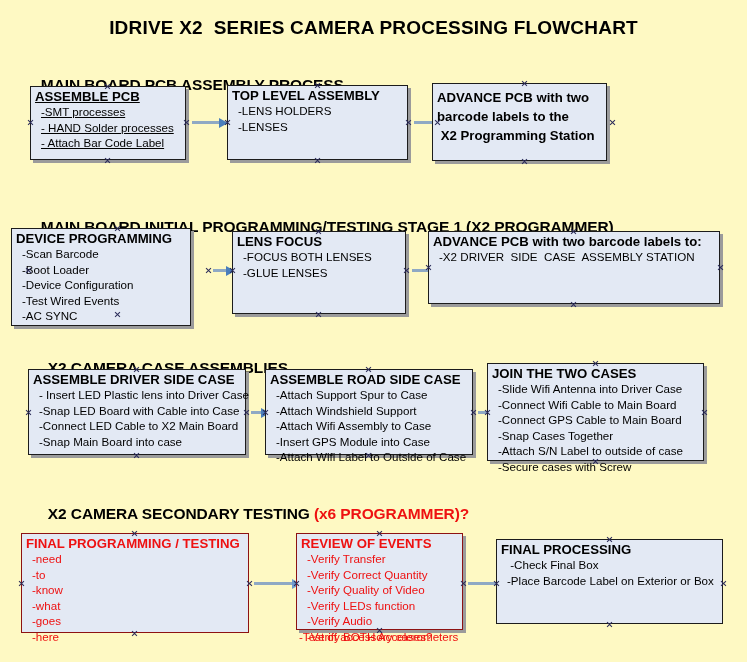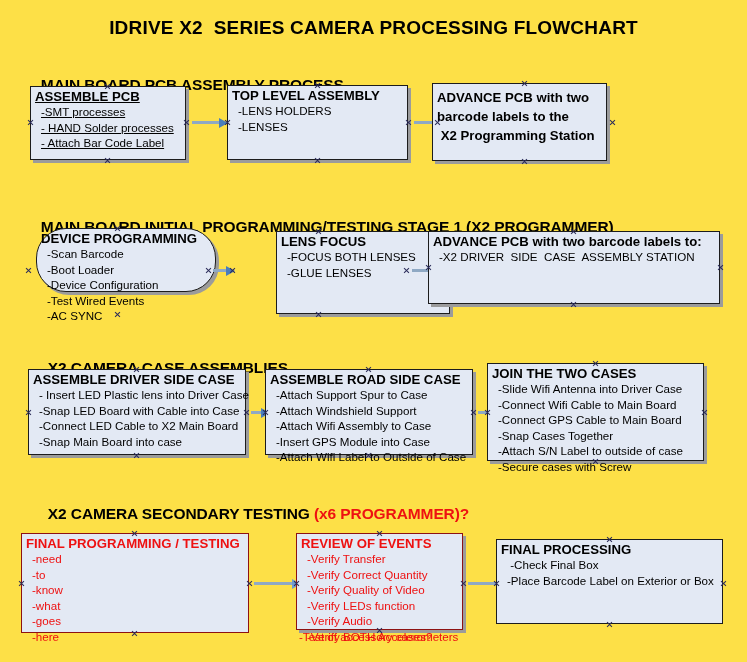--- a/index.html
+++ b/index.html
@@ -9,21 +9,21 @@
     background: #ffffff;
   }
   body {
     font-family: "Liberation Sans", sans-serif;
     color: #000000;
   }
   #canvas {
     position: relative;
     width: 747px;
     height: 662px;
-    background: #fde047;
+    background: #fef9c3;
     overflow: hidden;
   }
 
   
   .doc-title {
     position: absolute;
     left: 0;
     top: 17px;
     width: 747px;
     text-align: center;
@@ -174,36 +174,36 @@
   </div>
   <div class="handle" style="left:521px; top:80px;"></div>
   <div class="handle" style="left:521px; top:158px;"></div>
   <div class="handle" style="left:434px; top:119px;"></div>
   <div class="handle" style="left:609px; top:119px;"></div>
 
   <div class="section-head" style="left:24px; top:200px;">
     <span>MAIN BOARD INITIAL PROGRAMMING/TESTING STAGE 1 (X2 PROGRAMMER)</span>
   </div>
 
-  <div class="node shadowed" style="left:36px; top:228px; width:180px; height:64px;border-radius:30px;">
+  <div class="node shadowed" style="left:11px; top:228px; width:180px; height:98px;">
     <div class="node-title">DEVICE PROGRAMMING</div>
     <div class="node-line">-Scan Barcode</div>
     <div class="node-line">-Boot Loader</div>
     <div class="node-line">-Device Configuration</div>
     <div class="node-line">-Test Wired Events</div>
     <div class="node-line">-AC SYNC</div>
   </div>
   <div class="handle" style="left:114px; top:225px;"></div>
   <div class="handle" style="left:114px; top:311px;"></div>
   <div class="handle" style="left:25px;  top:267px;"></div>
   <div class="handle" style="left:205px; top:267px;"></div>
 
   <div class="arrow" style="left:213px; top:269px; width:14px;"></div>
 
-  <div class="node shadowed" style="left:232px; top:231px; width:174px; height:83px;margin-left:44px;">
+  <div class="node shadowed" style="left:232px; top:231px; width:174px; height:83px;">
     <div class="node-title">LENS FOCUS</div>
     <div class="node-line">-FOCUS BOTH LENSES</div>
     <div class="node-line">-GLUE LENSES</div>
   </div>
   <div class="handle" style="left:315px; top:228px;"></div>
   <div class="handle" style="left:315px; top:311px;"></div>
   <div class="handle" style="left:229px; top:267px;"></div>
   <div class="handle" style="left:403px; top:267px;"></div>
 
   <div class="arrow" style="left:412px; top:269px; width:17px;"></div>

